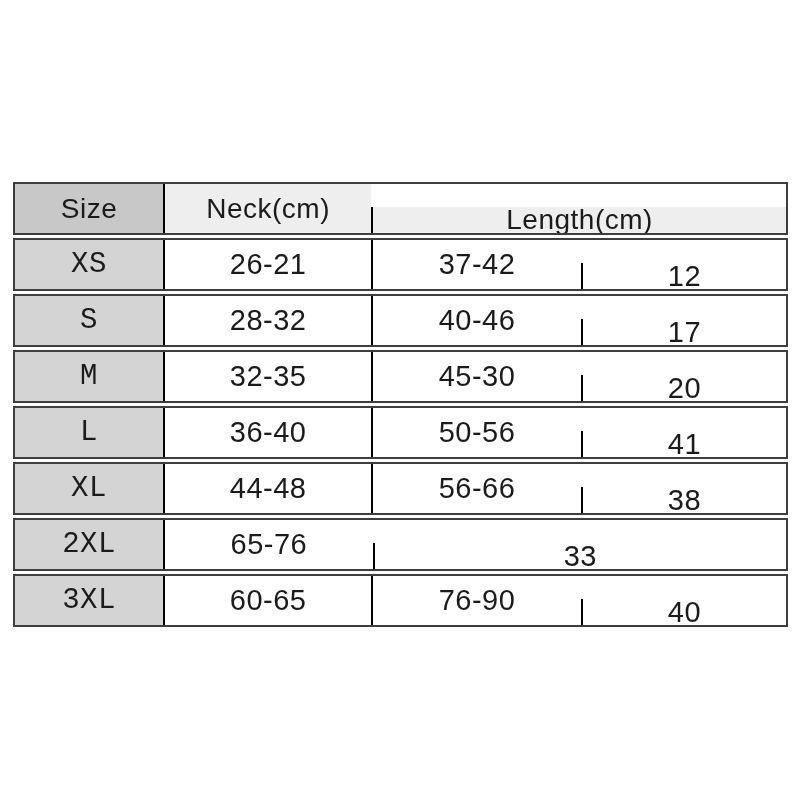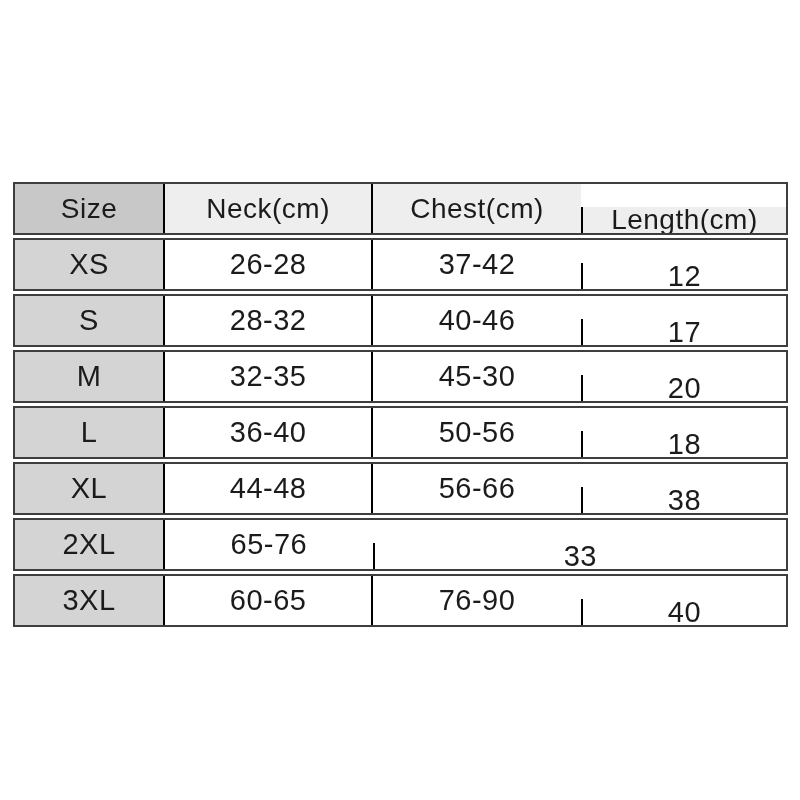--- a/index.html
+++ b/index.html
@@ -52,38 +52,38 @@
 
   .header-row .t-cell {
     font-size: 28px;
     background: #eeeeee;
   }
   .header-row .col-size {
     background: #c8c8c8;
   }
   .data-row .col-size {
     background: #d4d4d4;
+    font-family: Liberation Mono, monospace;
   }
 </style>
 </head>
 <body>
 
 <div class="page">
   <div class="size-table">
 
     <div class="t-row header-row">
       <div class="t-cell col-size">Size</div>
       <div class="t-cell col-neck">Neck(cm)</div>
-      <div class="t-cell col-chest">Chest(cm)</div>
       <div class="t-cell col-length">Length(cm)</div>
     </div>
 
     <div class="t-row data-row">
       <div class="t-cell col-size">XS</div>
-      <div class="t-cell col-neck">26-28</div>
+      <div class="t-cell col-neck">26-21</div>
       <div class="t-cell col-chest">37-42</div>
       <div class="t-cell col-length">12</div>
     </div>
 
     <div class="t-row data-row">
       <div class="t-cell col-size">S</div>
       <div class="t-cell col-neck">28-32</div>
       <div class="t-cell col-chest">40-46</div>
       <div class="t-cell col-length">17</div>
     </div>
@@ -92,21 +92,21 @@
       <div class="t-cell col-size">M</div>
       <div class="t-cell col-neck">32-35</div>
       <div class="t-cell col-chest">45-30</div>
       <div class="t-cell col-length">20</div>
     </div>
 
     <div class="t-row data-row">
       <div class="t-cell col-size">L</div>
       <div class="t-cell col-neck">36-40</div>
       <div class="t-cell col-chest">50-56</div>
-      <div class="t-cell col-length">18</div>
+      <div class="t-cell col-length">41</div>
     </div>
 
     <div class="t-row data-row">
       <div class="t-cell col-size">XL</div>
       <div class="t-cell col-neck">44-48</div>
       <div class="t-cell col-chest">56-66</div>
       <div class="t-cell col-length">38</div>
     </div>
 
     <div class="t-row data-row">

